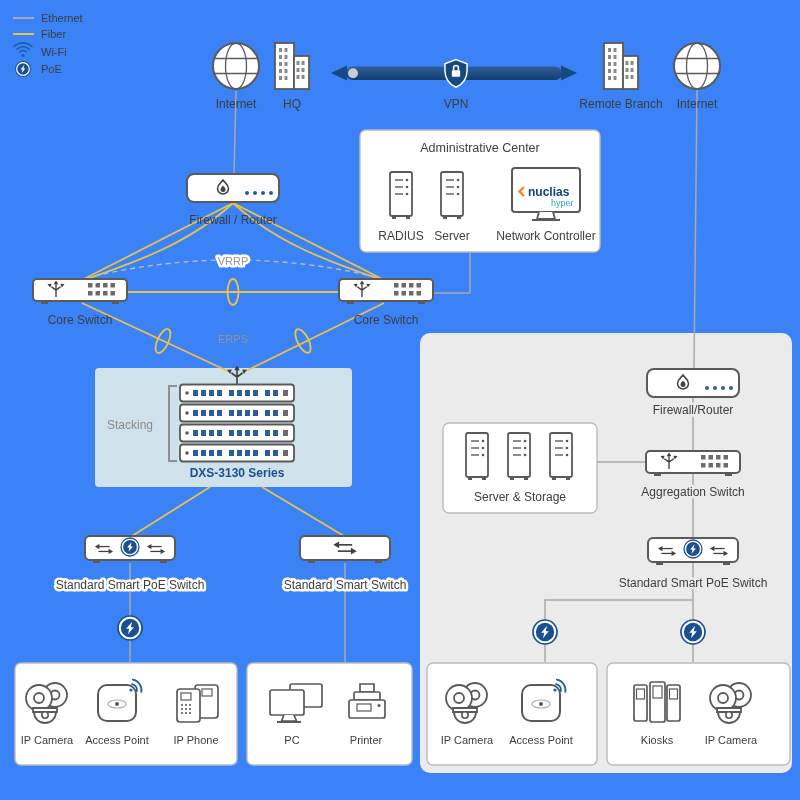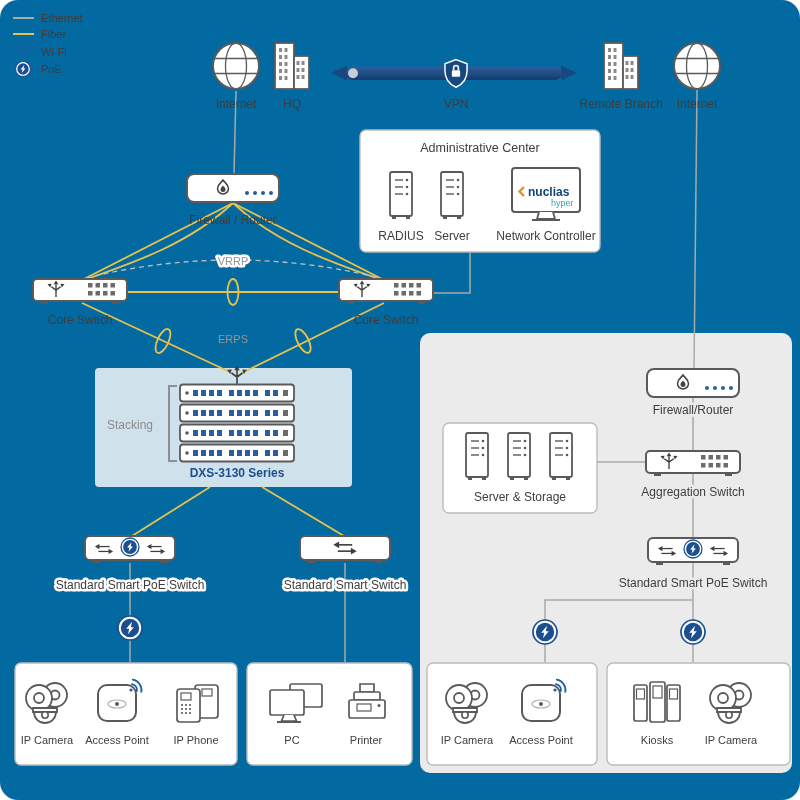--- a/index.html
+++ b/index.html
@@ -1,16 +1,16 @@
 <!DOCTYPE html>
 <html><head>
 <meta charset="utf-8">
 <style>
   html,body{margin:0;padding:0;background:#fff;}
-  .stage{position:relative;width:800px;height:800px;background:#0369a1;overflow:hidden;border-radius:18px;}
+  .stage{position:relative;width:800px;height:800px;background:#3b82f6;overflow:hidden;}
   svg{display:block;}
   text{font-family:"Liberation Sans","DejaVu Sans",sans-serif;fill:#3d3d3d;font-size:12px;}
   .lbl{text-anchor:middle;}
   .sm{font-size:11px;}
   .gray{fill:#949494;font-size:11px;}
   .muted{fill:#8c8c8c;}
   .navy{fill:#1b4f8f;font-weight:bold;}
   .halo{paint-order:stroke;stroke:#ffffff;stroke-width:5px;stroke-linejoin:round;}
   .halog{paint-order:stroke;stroke:#ebebeb;stroke-width:5px;stroke-linejoin:round;}
   .brand{fill:#13427c;font-weight:bold;font-size:12px;}

